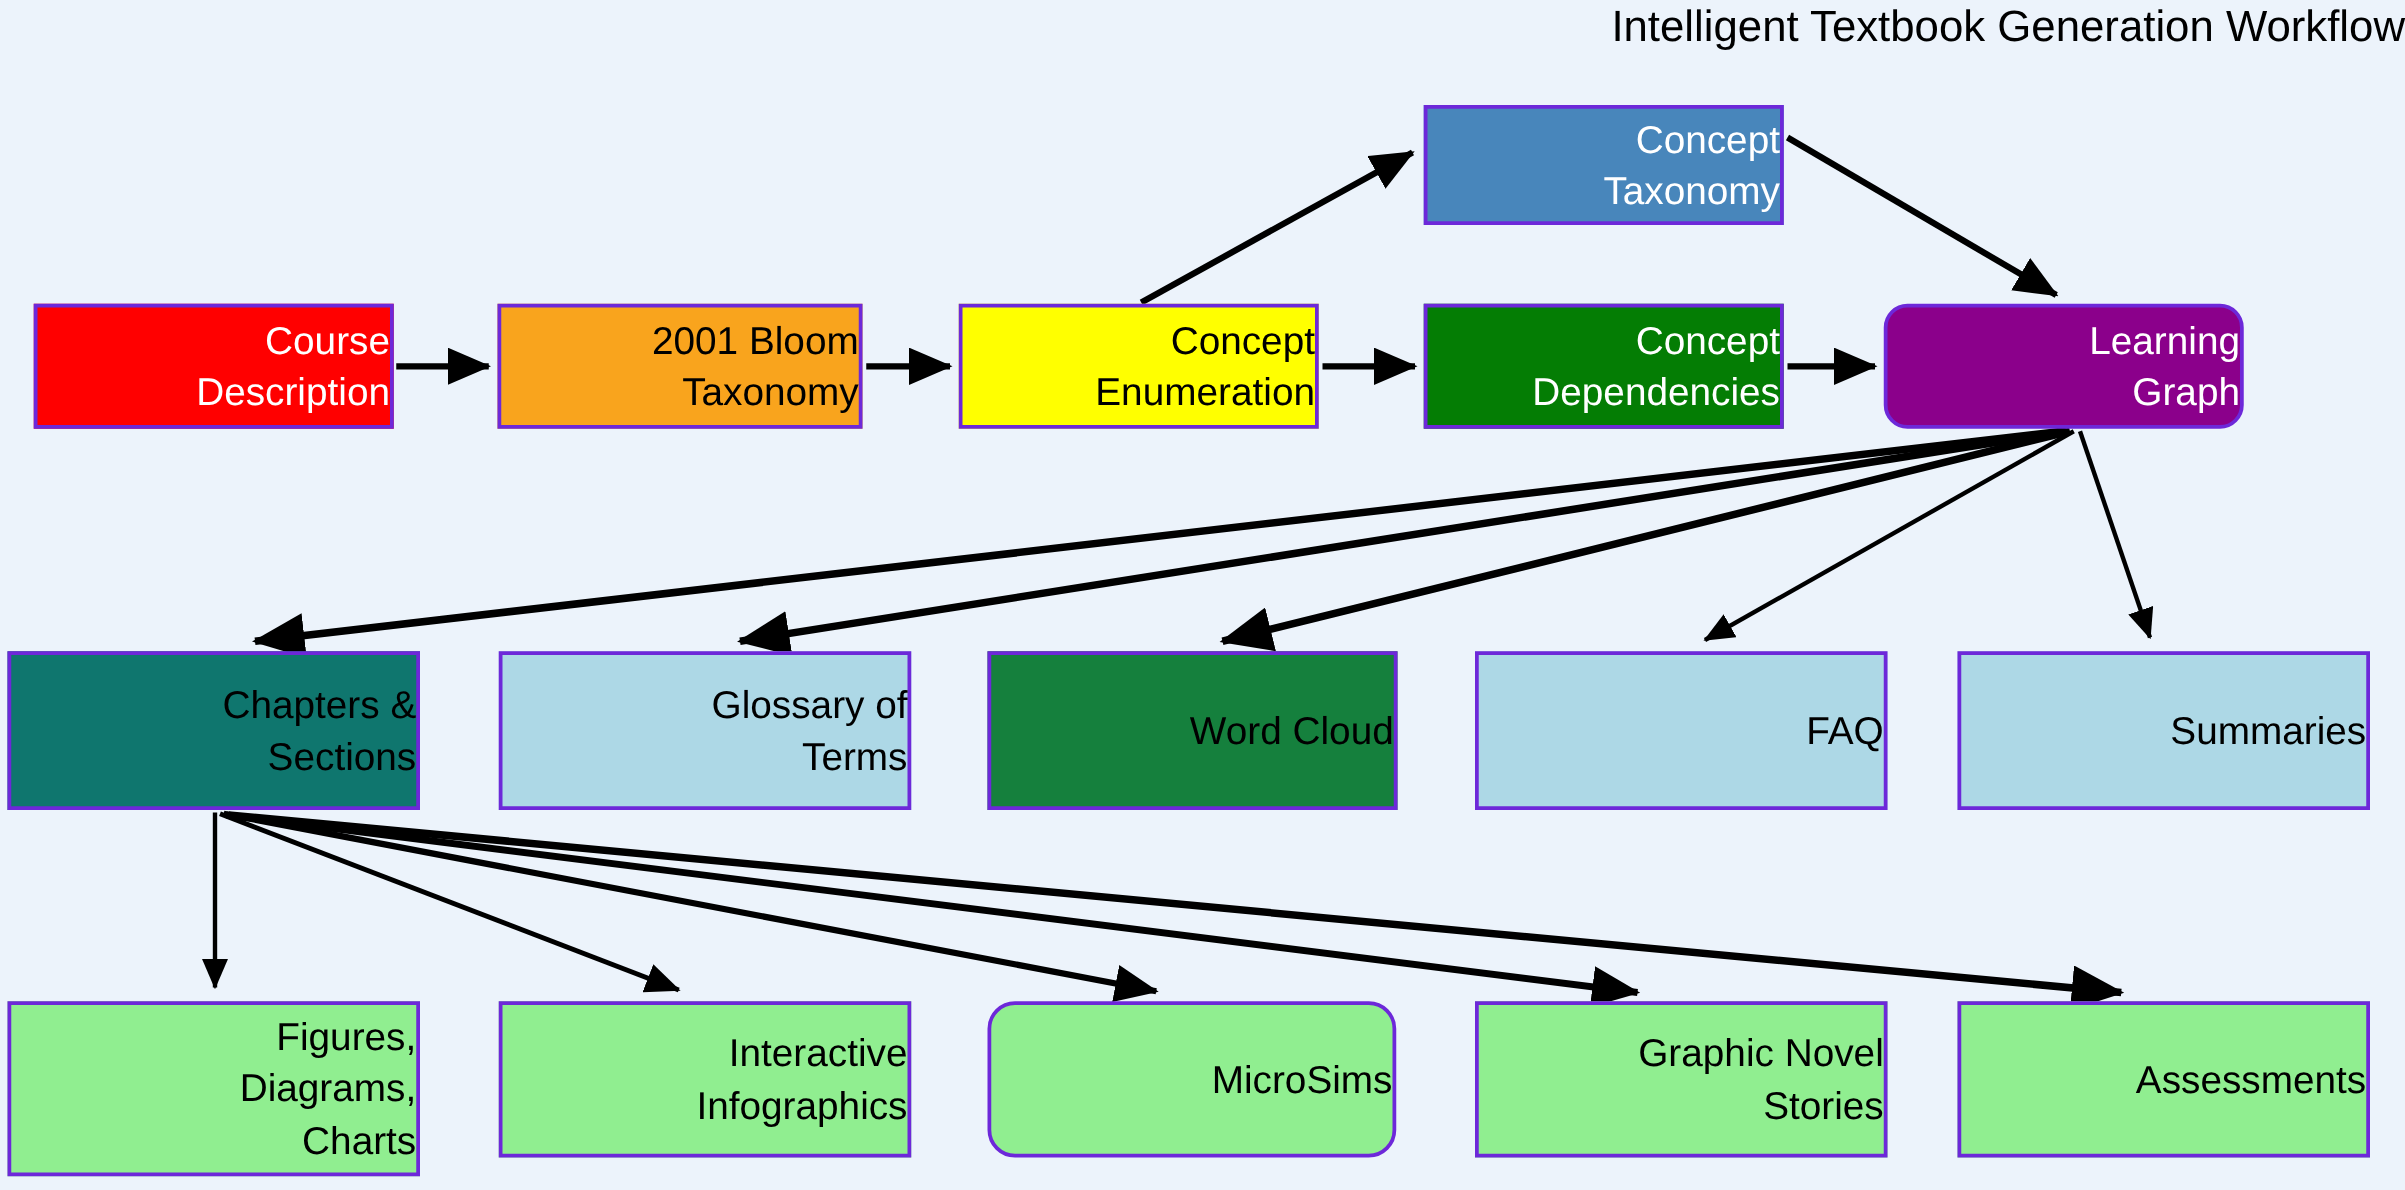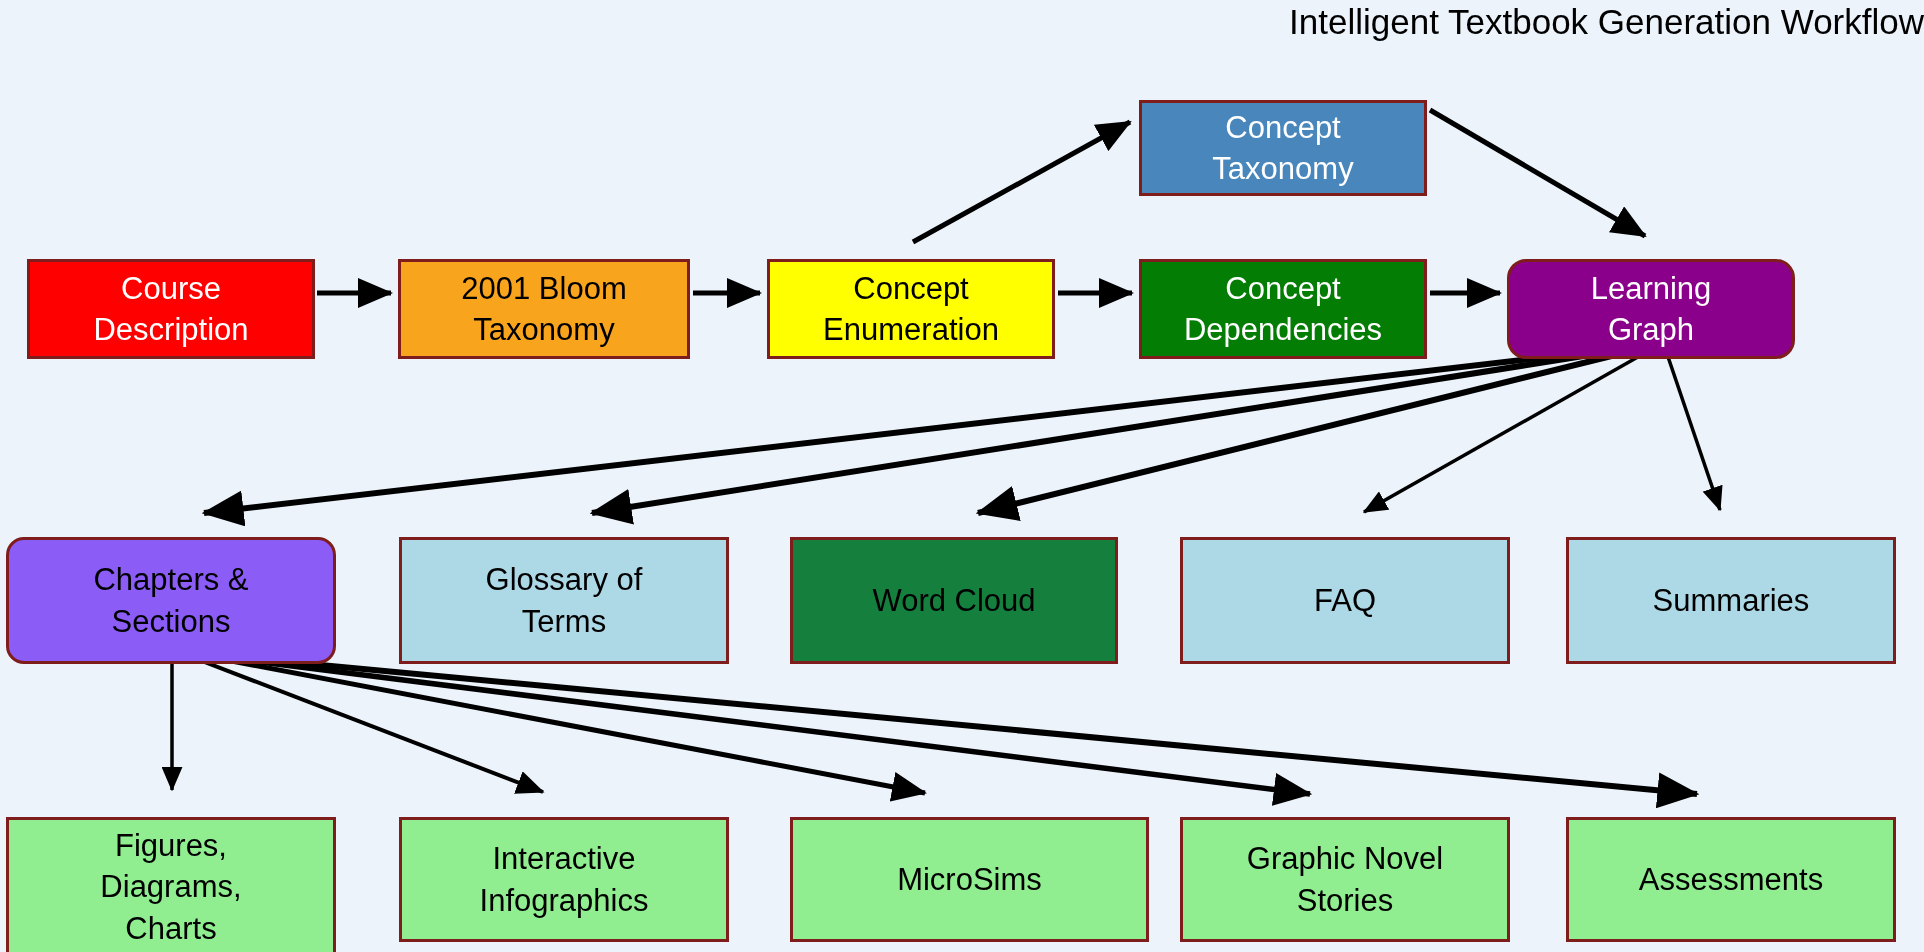--- a/index.html
+++ b/index.html
@@ -16,30 +16,29 @@
     left: 0; top: 2px;
     width: 100%;
     text-align: right;
     font-size: 35px;
     font-weight: 400;
     color: #000;
     letter-spacing: 0px;
   }
   .node {
     position: absolute;
-    border: 3px solid #7f1d1d;
+    border: 3px solid #6d28d9;
     box-sizing: border-box;
     display: flex;
     flex-direction: column;
-    align-items: center;
+    align-items: flex-end;
     justify-content: center;
     text-align: center;
     font-size: 31px;
     line-height: 1.33;
-    margin-top: 16px;
   }
   svg.edges {
     position: absolute;
     left: 0; top: 0;
     width: 1924px;
     height: 952px;
     pointer-events: none;
   }
   svg.edges line { stroke: #000; }
 </style>
@@ -101,21 +100,21 @@
   <div class="node" style="left: 1139px; top: 243px; width: 288px; height: 100px; background-color: rgb(4, 125, 4); color: rgb(255, 255, 255);">
     <span>Concept</span>
     <span>Dependencies</span>
   </div>
 
   <div class="node" style="left: 1507px; top: 243px; width: 288px; height: 100px; background-color: rgb(139, 0, 139); color: rgb(255, 255, 255); border-radius: 19px;">
     <span>Learning</span>
     <span>Graph</span>
   </div>
 
-  <div class="node" style="left: 6px; top: 521px; width: 330px; height: 127px; background-color: #8b5cf6; color: rgb(0, 0, 0); border-radius: 18px;">
+  <div class="node" style="left: 6px; top: 521px; width: 330px; height: 127px; background-color: #0f766e; color: rgb(0, 0, 0);">
     <span>Chapters &amp;</span>
     <span>Sections</span>
   </div>
 
   <div class="node" style="left: 399px; top: 521px; width: 330px; height: 127px; background-color: rgb(173, 216, 230); color: rgb(0, 0, 0);">
     <span>Glossary of</span>
     <span>Terms</span>
   </div>
 
   <div class="node" style="left: 790px; top: 521px; width: 328px; height: 127px; background-color: #15803d; color: rgb(0, 0, 0);">
@@ -134,21 +133,21 @@
     <span>Figures,</span>
     <span>Diagrams,</span>
     <span>Charts</span>
   </div>
 
   <div class="node" style="left: 399px; top: 801px; width: 330px; height: 125px; background-color: rgb(144, 238, 144); color: rgb(0, 0, 0);">
     <span>Interactive</span>
     <span>Infographics</span>
   </div>
 
-  <div class="node" style="left: 790px; top: 801px; width: 359px; height: 125px; background-color: rgb(144, 238, 144); color: rgb(0, 0, 0);">
+  <div class="node" style="left: 790px; top: 801px; width: 327px; height: 125px; background-color: rgb(144, 238, 144); color: rgb(0, 0, 0); border-radius: 22px;">
     <span>MicroSims</span>
   </div>
 
   <div class="node" style="left: 1180px; top: 801px; width: 330px; height: 125px; background-color: rgb(144, 238, 144); color: rgb(0, 0, 0);">
     <span>Graphic Novel</span>
     <span>Stories</span>
   </div>
 
   <div class="node" style="left: 1566px; top: 801px; width: 330px; height: 125px; background-color: rgb(144, 238, 144); color: rgb(0, 0, 0);">
     <span>Assessments</span>

